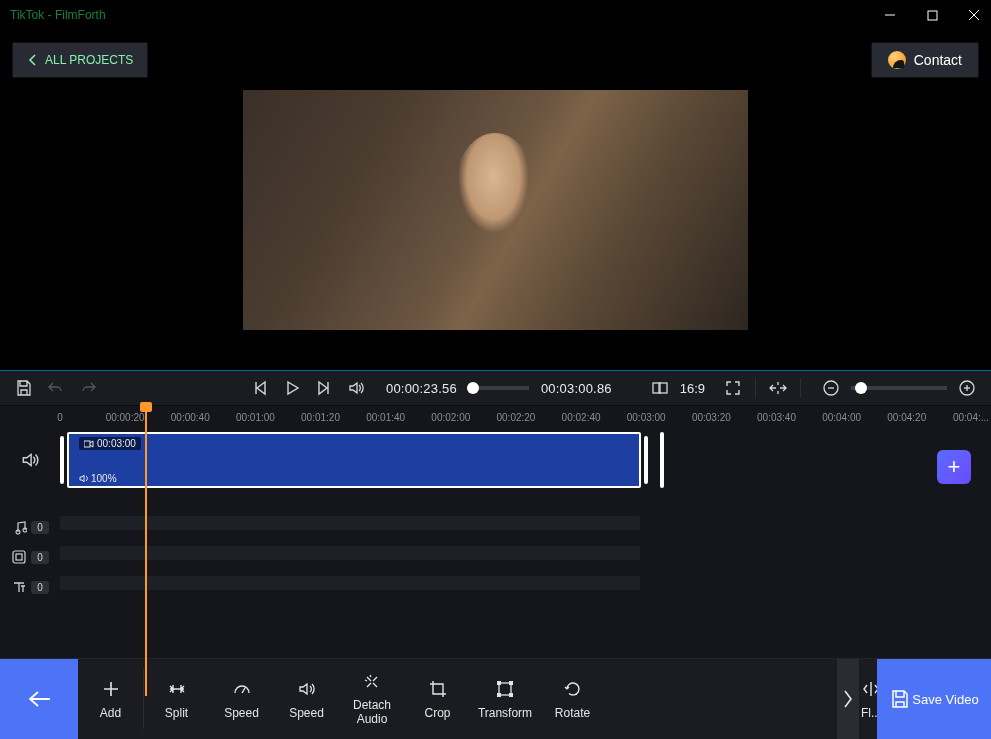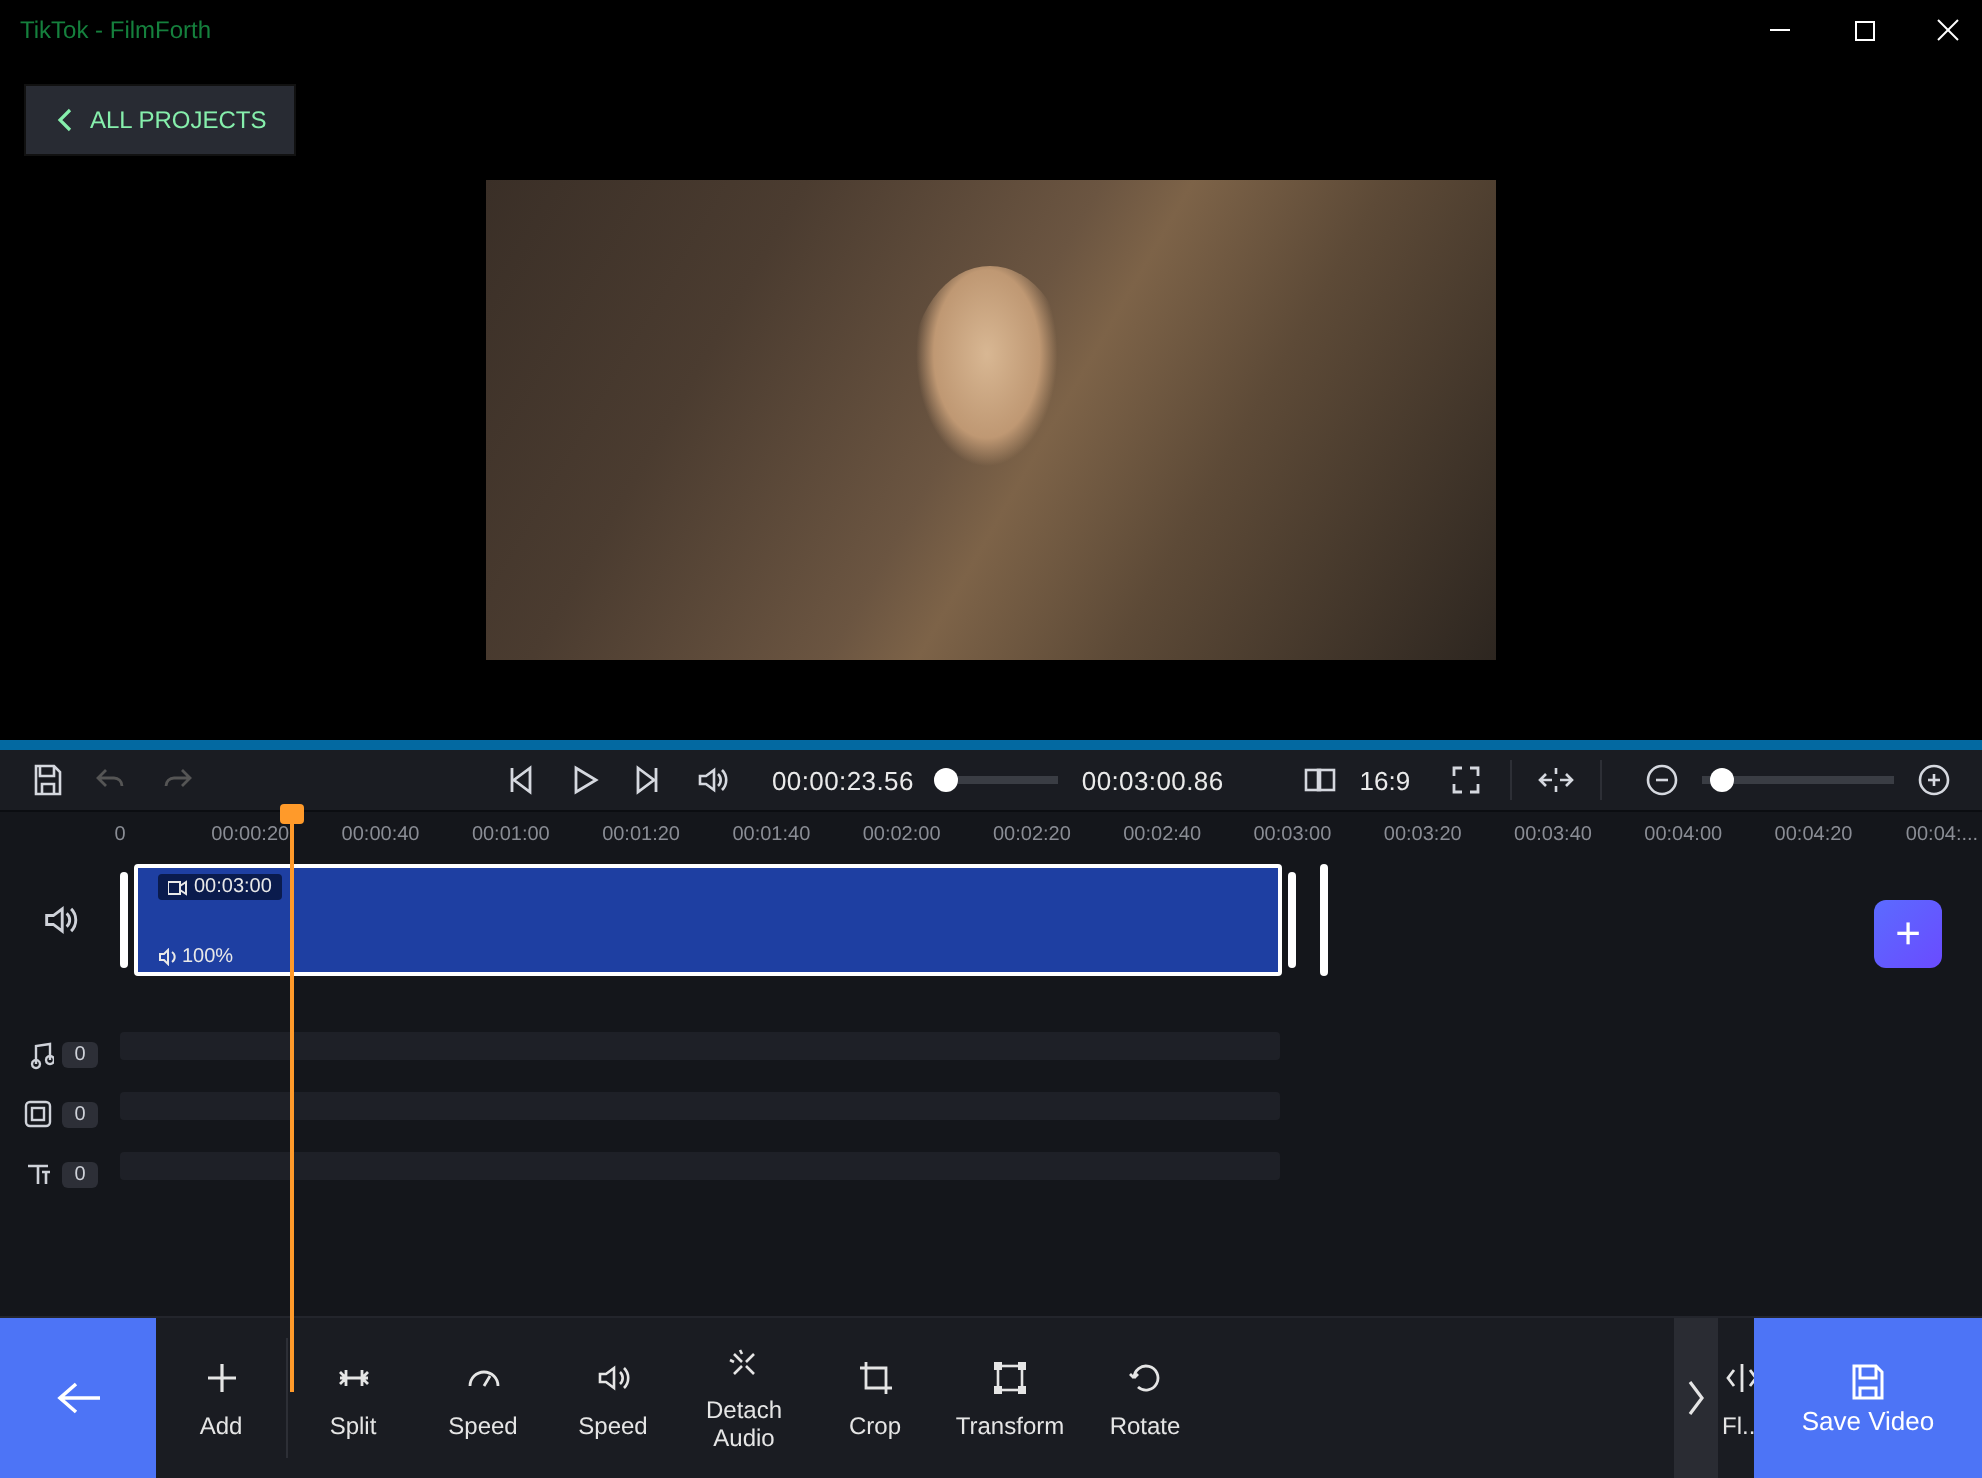--- a/index.html
+++ b/index.html
@@ -11,21 +11,21 @@
 .topbar { display: flex; align-items: center; padding: 12px; background: #000; }
 .all-projects-btn { background: #282b33; border: 1px solid #111; color: #86efac; padding: 10px 14px; font-size: 12px; display: flex; align-items: center; gap: 8px; cursor: pointer; }
 .contact-btn { margin-left: auto; background: #282b33; border: 1px solid #111; color: #fff; padding: 8px 16px; font-size: 14px; display: flex; align-items: center; gap: 8px; cursor: pointer; border-radius: 2px; }
 .contact-icon { width: 18px; height: 18px; border-radius: 50%; background: radial-gradient(circle at 35% 30%, #ffd37a 0%, #f7a93d 55%, #d57912 100%); position: relative; }
 .contact-icon::after { content: ""; position: absolute; right: 2px; bottom: 1px; width: 11px; height: 8px; background: #12151a; border-top-left-radius: 9px; border-top-right-radius: 3px; }
 .preview-area { flex: 0 0 280px; display: flex; align-items: flex-start; justify-content: center; background: #000; }
 .preview-frame { width: 505px; height: 280px; background: #000; display: flex; flex-direction: column; }
 .video-img { flex: 1; background: linear-gradient(120deg, #3a2f27 0%, #4b3c30 25%, #6b5541 48%, #7d6348 55%, #5d4a37 70%, #2d2620 100%); position: relative; }
 .video-img::after { content: ""; position: absolute; left: 42%; top: 18%; width: 80px; height: 110px; border-radius: 50% 50% 45% 45%; background: radial-gradient(ellipse at 48% 40%, #d8b793 0%, #bf9873 45%, transparent 60%); }
 .blackbar { height: 40px; background: #000; }
-.controls { height: 36px; background: #1a1c22; display: flex; align-items: center; padding: 0 12px; gap: 8px; border-top: 5px solid #0369a1; border-bottom: 1px solid #0b0d11; }
+.controls { height: 36px; background: #1a1c22; display: flex; align-items: center; padding: 0 12px; gap: 8px; border-top: 1px solid #0369a1; border-bottom: 1px solid #0b0d11; }
 .ctrl-btn { width: 24px; height: 24px; display: flex; align-items: center; justify-content: center; cursor: pointer; color: #d5d8df; }
 .ctrl-btn.disabled { color: #555; }
 .ctrl-sep { width: 1px; height: 20px; background: #2d2f36; margin: 0 2px; }
 .time-text { font-size: 13px; color: #eaeaea; letter-spacing: .2px; }
 .scrubber { flex: 0 0 62px; height: 4px; background: #3a3d44; position: relative; margin-left: 2px; margin-right: 4px; }
 .scrubber-dot { position: absolute; top: -4px; left: 0; width: 12px; height: 12px; border-radius: 50%; background: #fff; }
 .aspect-txt { font-size: 13px; color: #eaeaea; }
 .zoom-group { margin-left: auto; display: flex; align-items: center; gap: 8px; }
 .zoom-slider { width: 96px; height: 4px; background: #3a3d44; position: relative; }
 .zoom-slider-dot { position: absolute; top: -4px; left: 4px; width: 12px; height: 12px; border-radius: 50%; background: #fff; }
@@ -48,21 +48,21 @@
 .end-marker { position: absolute; top: 0; height: 56px; width: 4px; background: #fff; left: 600px; border-radius: 2px; }
 .track-slot { position: absolute; top: 0; left: 0; height: 14px; width: 580px; background: #1e2027; border-radius: 2px; }
 .badge { background: #2d2f37; color: #cfd2d9; font-size: 10px; padding: 1px 6px; border-radius: 3px; margin-left: 2px; }
 .fab-add { position: absolute; top: 44px; right: 20px; width: 34px; height: 34px; background: linear-gradient(135deg, #5b6bff, #6a4bff); border-radius: 6px; display: flex; align-items: center; justify-content: center; cursor: pointer; font-size: 22px; color: #fff; }
 .bottombar { height: 81px; background: #1a1c22; display: flex; align-items: stretch; border-top: 1px solid #23252c; }
 .back-btn { width: 78px; background: #4d74f6; display: flex; align-items: center; justify-content: center; cursor: pointer; color: #fff; }
 .tool-btn { width: 65px; display: flex; flex-direction: column; align-items: center; justify-content: center; gap: 7px; cursor: pointer; color: #e5e5e5; font-size: 12px; }
 .tool-btn:first-of-type { width: 112px; }
 .tool-sep { width: 1px; background: #2d2f36; margin: 10px 0; }
 .more-btn { width: 22px; background: #2a2c33; display: flex; align-items: center; justify-content: center; cursor: pointer; color: #e5e5e5; margin-left: auto; }
-.save-btn { width: 114px; background: #4d74f6; display: flex; flex-direction: column; align-items: center; justify-content: center; gap: 1px; cursor: pointer; color: #fff; font-size: 13px; }
+.save-btn { width: 114px; background: #4d74f6; display: flex; flex-direction: row; align-items: center; justify-content: center; gap: 1px; cursor: pointer; color: #fff; font-size: 13px; }
 svg { display: block; }
 </style>
 </head>
 <body>
 
 <div class="titlebar">
   <span class="titlebar-title">TikTok - FilmForth</span>
   <div class="titlebar-controls">
     <div class="titlebar-btn">
         <svg width="12" height="12" viewBox="0 0 12 12">
@@ -84,20 +84,24 @@
 </div>
 
 <div class="topbar">
   <button class="all-projects-btn">
     <svg width="10" height="14" viewBox="0 0 10 14">
         <path d="M8 2 L3 7 L8 12" stroke="currentColor" fill="none" stroke-width="1.6"></path>
       </svg>
     <span>ALL PROJECTS</span>
   </button>
   <div class="preview-spacer" style="flex:1"></div>
+  <button class="contact-btn">
+    <span class="contact-icon"></span>
+    <span>Contact</span>
+  </button>
 </div>
 
 <div class="preview-area">
   <div class="preview-frame">
     <div class="video-img"></div>
     <div class="blackbar"></div>
   </div>
 </div>
 
 <div class="controls">

